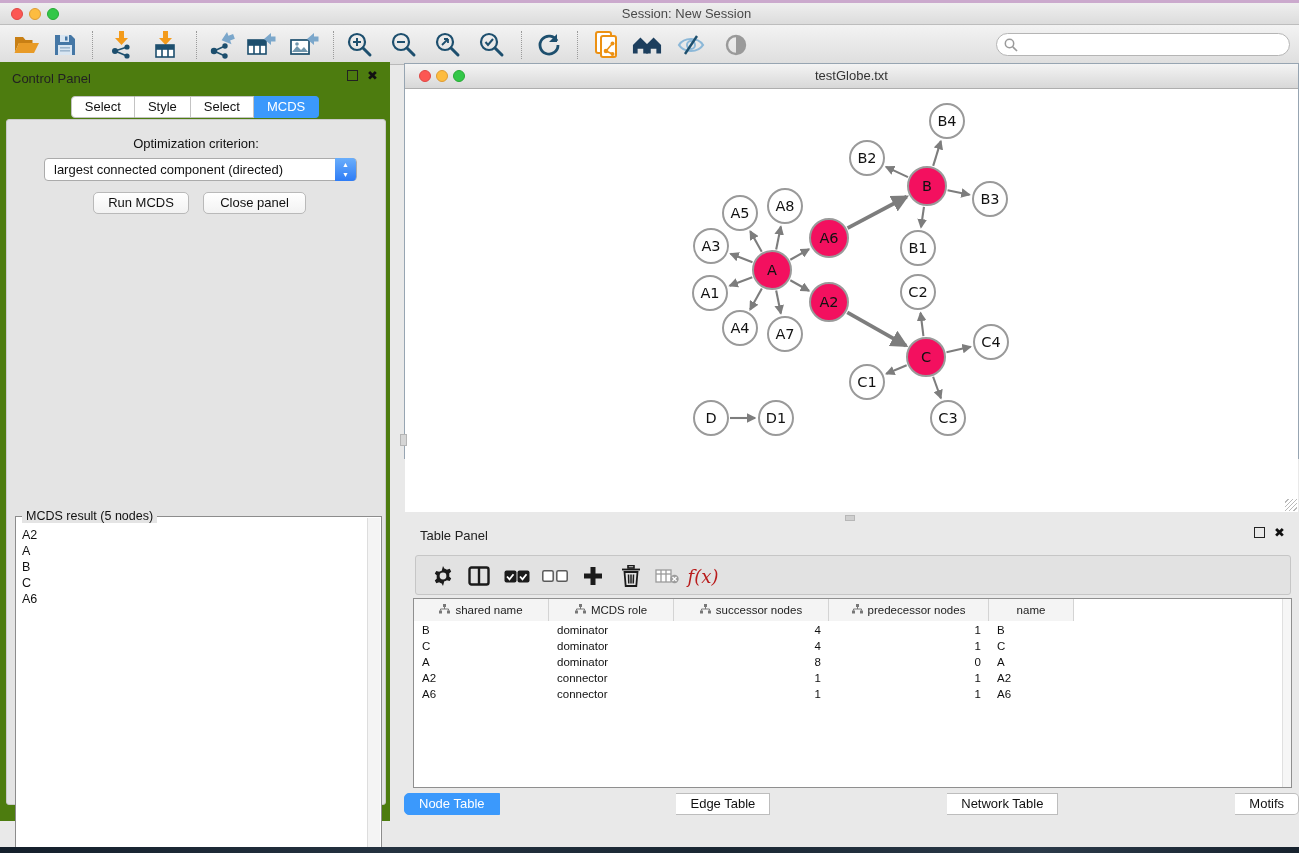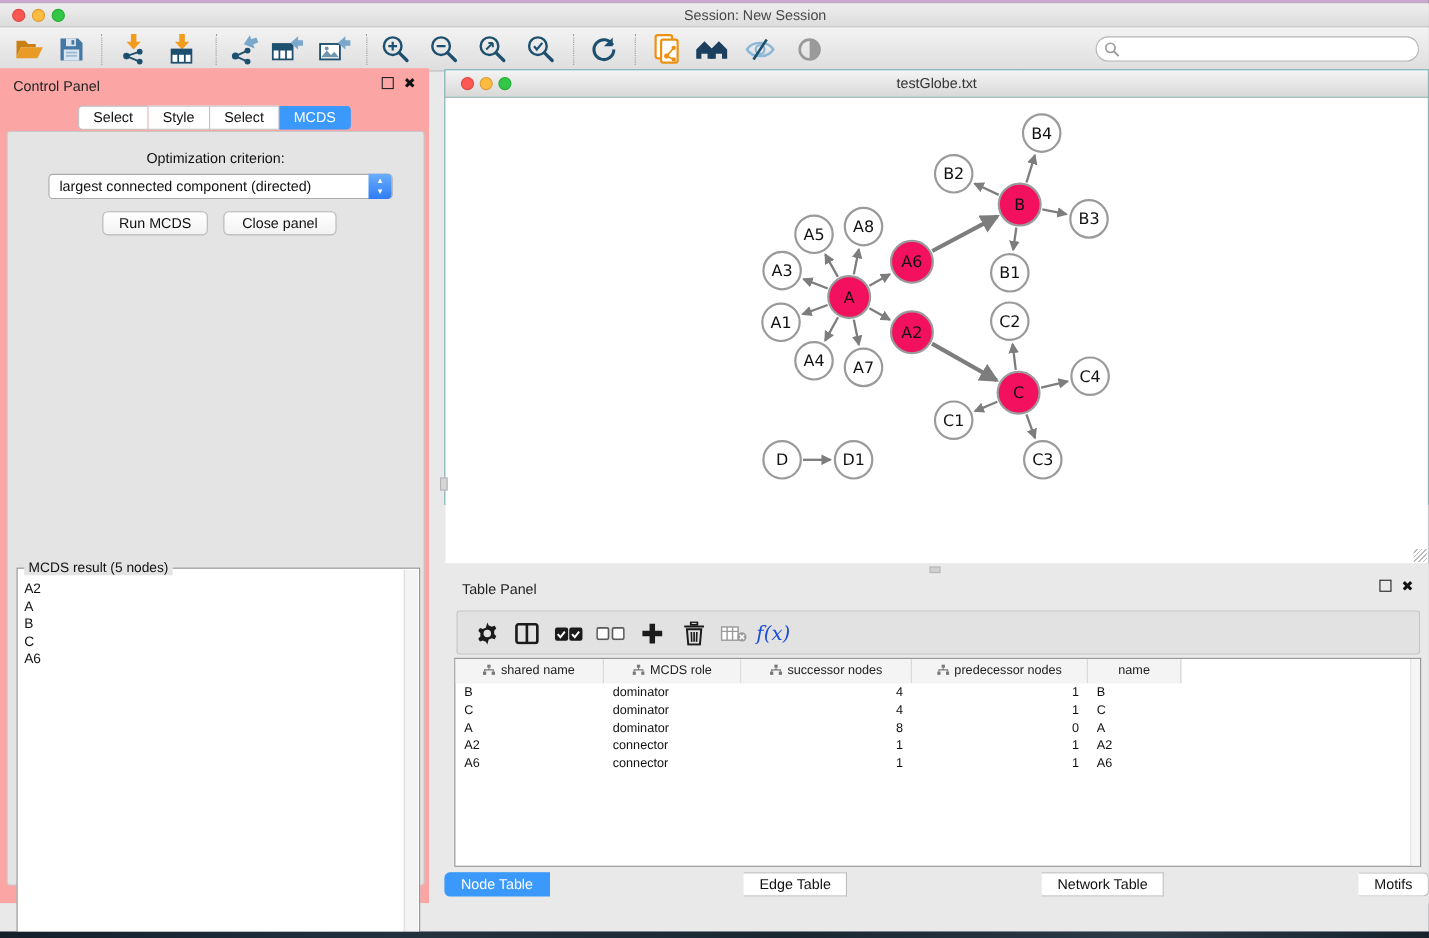--- a/index.html
+++ b/index.html
@@ -27,21 +27,21 @@
   #main-toolbar { left:0; top:22px; width:1299px; height:40px;
     background:linear-gradient(#f3f3f3,#dedede); border-bottom:1px solid #b9b9b9; }
   .tb-icon { position:absolute; top:6px; width:30px; height:28px; display:flex; align-items:center; justify-content:center; cursor:pointer; }
   .tb-sep { position:absolute; top:6px; width:0; height:28px; border-left:1px dotted #9a9a9a; }
   #toolbar-search { position:absolute; left:996px; top:8px; width:294px; height:23px; background:#fff;
     border:1px solid #b5b5b5; border-radius:12px; }
   #toolbar-search input { position:absolute; left:26px; top:1px; width:260px; height:19px; border:none; outline:none; font-size:12px; background:transparent; }
   #toolbar-search svg { position:absolute; left:7px; top:4px; }
 
   
-  #control-panel { left:0; top:59px; width:390px; height:759px; background:#fca5a5; }
+  #control-panel { left:0; top:59px; width:390px; height:759px; background:#4d7c0f; }
   #cp-header { position:absolute; left:0; top:0; width:390px; height:30px; }
   #cp-title { position:absolute; left:12px; top:9px; font-size:13px; color:#222; }
   .panel-btns { position:absolute; top:8px; display:flex; gap:9px; }
   .float-box { width:11px; height:11px; border:1.5px solid #222; background:transparent; display:inline-block; }
   .close-x { font-size:13px; color:#111; font-weight:bold; line-height:11px; }
   #cp-tabs { position:absolute; left:0; top:34px; width:390px; display:flex; justify-content:center; }
   .seg-tab { height:22px; line-height:20px; padding:0 13px; font-size:13px; background:#fff; border:1px solid #c3c3c3; border-left:none; color:#111; cursor:pointer; }
   .seg-tab:first-child { border-left:1px solid #c3c3c3; border-radius:4px 0 0 4px; }
   .seg-tab:last-child { border-radius:0 4px 4px 0; }
   .seg-tab.active { background:#3b99fc; border-color:#3b99fc; color:#fff; }
@@ -70,21 +70,21 @@
     background:repeating-linear-gradient(135deg,transparent,transparent 2px,#b9b9b9 2px,#b9b9b9 3px); cursor:nwse-resize; }
   #net-left-handle { left:400px; top:431px; width:7px; height:12px; background:#d6d6d6; border:1px solid #b5b5b5; cursor:ew-resize; }
 
   
   #table-panel { left:404px; top:510px; width:895px; height:308px; background:#e9e9e9; }
   #tp-drag-handle { position:absolute; left:441px; top:2px; width:10px; height:6px; background:#cfcfcf; border:1px solid #b7b7b7; cursor:ns-resize; }
   #tp-title { position:absolute; left:16px; top:15px; font-size:13px; color:#222; }
   #tp-toolbar { position:absolute; left:11px; top:42px; width:876px; height:40px; background:#e2e2e2; border:1px solid #c6c6c6; border-radius:3px; }
   .tpt-icon { position:absolute; top:5px; width:30px; height:30px; display:flex; align-items:center; justify-content:center; cursor:pointer; }
   .tpt-icon.disabled { cursor:default; }
-  #fx-label { font-family:"DejaVu Serif",serif; font-style:italic; font-size:18px; color:#1d4ed8; }
+  #fx-label { font-family:"DejaVu Serif",serif; font-style:italic; font-size:18px; color:#b91c1c; }
   #node-table { position:absolute; left:9px; top:85px; width:879px; height:190px; background:#fff; border:1px solid #8f8f8f; overflow:hidden; }
   #nt-headerrow { position:absolute; left:0; top:0; height:22px; display:flex; border-bottom:1px solid #c9c9c9; }
   .nt-th { height:22px; background:#f4f4f4; border-right:1px solid #d4d4d4; display:flex; align-items:center; justify-content:center; gap:5px; font-size:11.5px; color:#222; }
   .nt-rows { position:absolute; left:0; top:23px; width:100%; }
   .nt-tr { display:flex; height:16px; }
   .nt-td { font-size:11.5px; color:#111; line-height:16px; padding:0 8px; white-space:nowrap; overflow:hidden; }
   #nt-scroll { position:absolute; right:0px; top:0px; width:9px; height:188px; background:#f6f6f6; border-left:1px solid #e0e0e0; }
   #tp-tabs { position:absolute; left:0; top:280px; width:895px; display:flex; justify-content:space-between; }
   .tp-tab { height:22px; line-height:20px; padding:0 14px; font-size:13px; background:#fff; border:1px solid #bdbdbd; border-left:none; color:#111; cursor:pointer; }
   .tp-tab:first-child { border-left:1px solid #bdbdbd; border-radius:5px 0 0 5px; }

